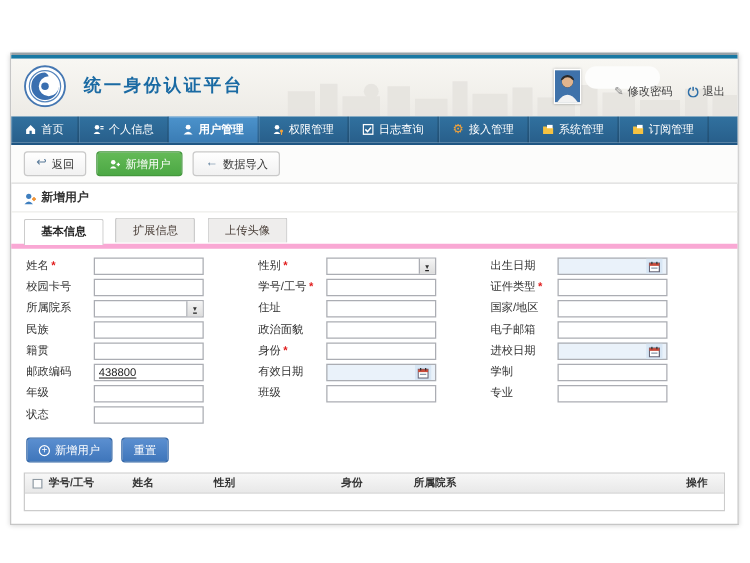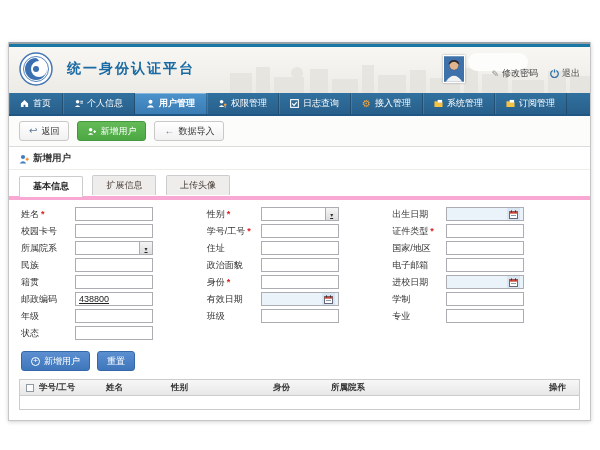--- a/index.html
+++ b/index.html
@@ -48,24 +48,24 @@
   .sec-title { display:flex; align-items:center; padding:5px 10px 4px; font-size:9.5px; font-weight:bold; color:#333;
                border-bottom:1px solid #ededea; }
   .sec-title .sicon { display:inline-flex; margin-right:4px; }
   .tabs { padding:4px 10px 0; border-bottom:4px solid #f9a8d4; }
   .tab { display:inline-block; padding:3px 13px 3px; font-size:9px; color:#4a3f38; background:#eeedec;
          border:1px solid #cccccc; border-bottom:none; border-radius:2px 2px 0 0; margin-right:5px; cursor:pointer; position:relative; }
   .tab.active { background:#fff; font-weight:bold; color:#222; top:1px; padding-bottom:4px; }
 
   
   .form { display:grid; grid-template-columns:1fr 1fr 1fr; padding:7px 12px 4px; row-gap:3px; }
-  .cell { display:flex; align-items:center; height:14px; }
+  .cell { display:flex; align-items:flex-start; height:14px; }
   .lbl { width:54px; font-size:9px; color:#333; white-space:nowrap; flex:0 0 54px; }
   .req { color:#e01b1b; margin-left:2px; font-weight:bold; }
-  .ipt { width:78px; height:14px; border:1px solid #abadb3; background:#fff; font-size:9px; padding:0 3px; color:#222;text-decoration:underline; }
+  .ipt { width:88px; height:14px; border:1px solid #abadb3; background:#fff; font-size:9px; padding:0 3px; color:#222;text-decoration:underline; }
   .selbox { display:flex; align-items:center; justify-content:flex-end; padding:0; }
   .selbtn { width:13px; height:12px; background:linear-gradient(#f5f5f5,#ddd); border-left:1px solid #abadb3;
             display:flex; align-items:center; justify-content:center; font-size:6px; color:#333; }
   .datebox { display:flex; align-items:center; justify-content:flex-end; background:#eaf2fa; }
   .calbtn { width:13px; height:12px; display:flex; align-items:center; justify-content:center; background:#d8e6f4; }
 
   
   .actions { padding:7px 12px 8px; display:flex; }
   .btn-blue { background:linear-gradient(#5b8fd0,#3f76bb); border:1px solid #3568a8; color:#fff; margin-right:7px; }
   .plus-circle { width:9px; height:9px; border:1px solid #fff; border-radius:50%; display:inline-flex;

